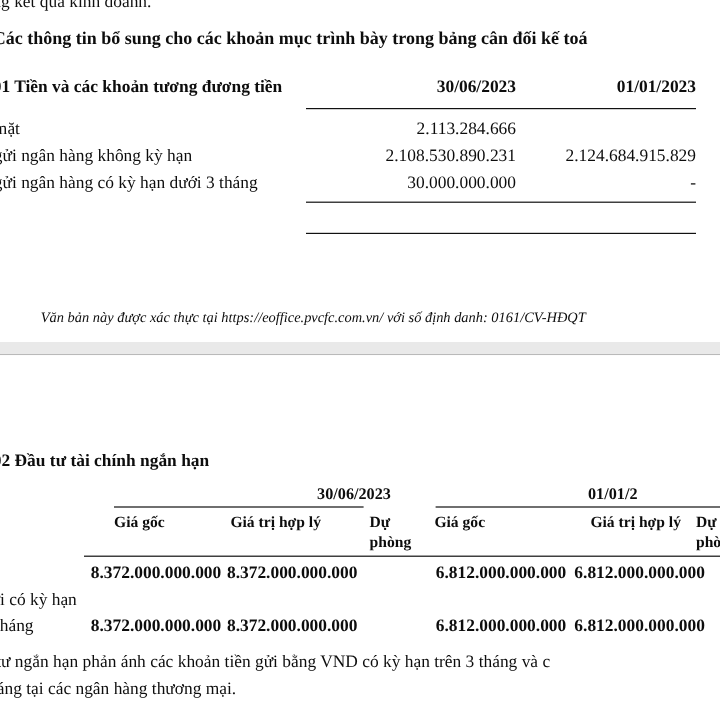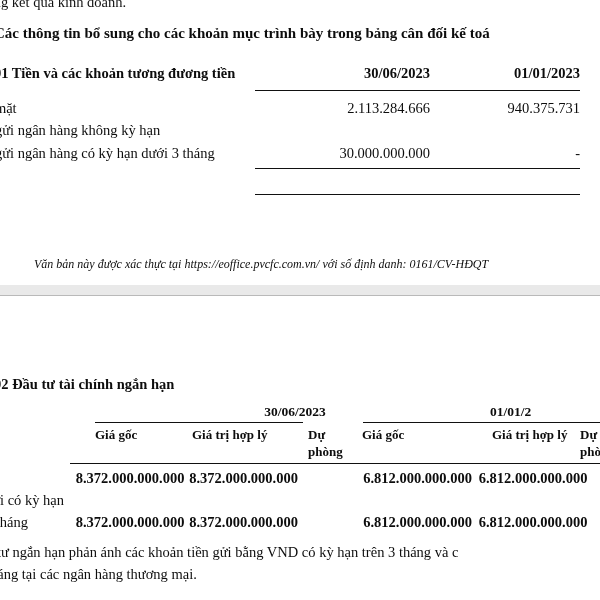--- a/index.html
+++ b/index.html
@@ -218,23 +218,24 @@
 
     <div class="sec-title">01 Tiền và các khoản tương đương tiền</div>
 
     <div class="col-head c1">30/06/2023</div>
     <div class="col-head c2">01/01/2023</div>
 
     <div class="rule" style="left:255px; top:90px; width:325px;"></div>
 
     <div class="row-label" style="top:100px;">n mặt</div>
     <div class="num c1" style="top:100px;">2.113.284.666</div>
-    <div class="num c2" style="top:100px;">940.375.731</div>
 
     <div class="row-label" style="top:122px;">n gửi ngân hàng không kỳ hạn</div>
+    <div class="num c1" style="top:122px;">2.108.530.890.231</div>
+    <div class="num c2" style="top:122px;">2.124.684.915.829</div>
 
     <div class="row-label" style="top:145px;">n gửi ngân hàng có kỳ hạn dưới 3 tháng</div>
     <div class="num c1" style="top:145px;">30.000.000.000</div>
     <div class="num c2" style="top:145px;">-</div>
 
     <div class="rule" style="left:255px; top:168px; width:325px;"></div>
 
 
     <div class="rule" style="left:255px; top:194px; width:325px;"></div>
 

